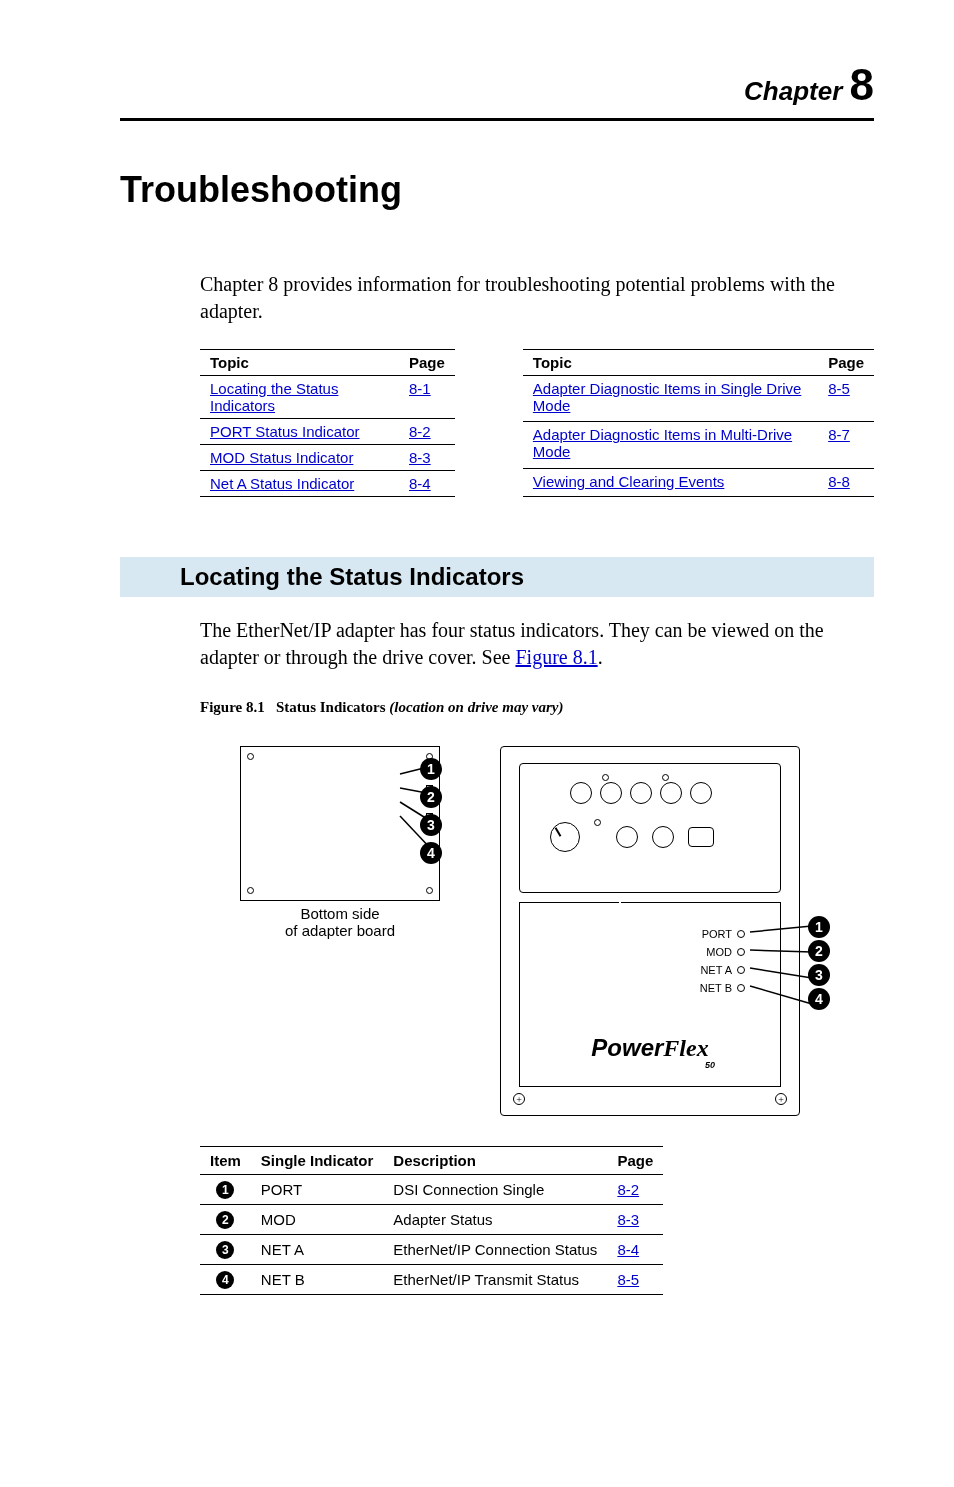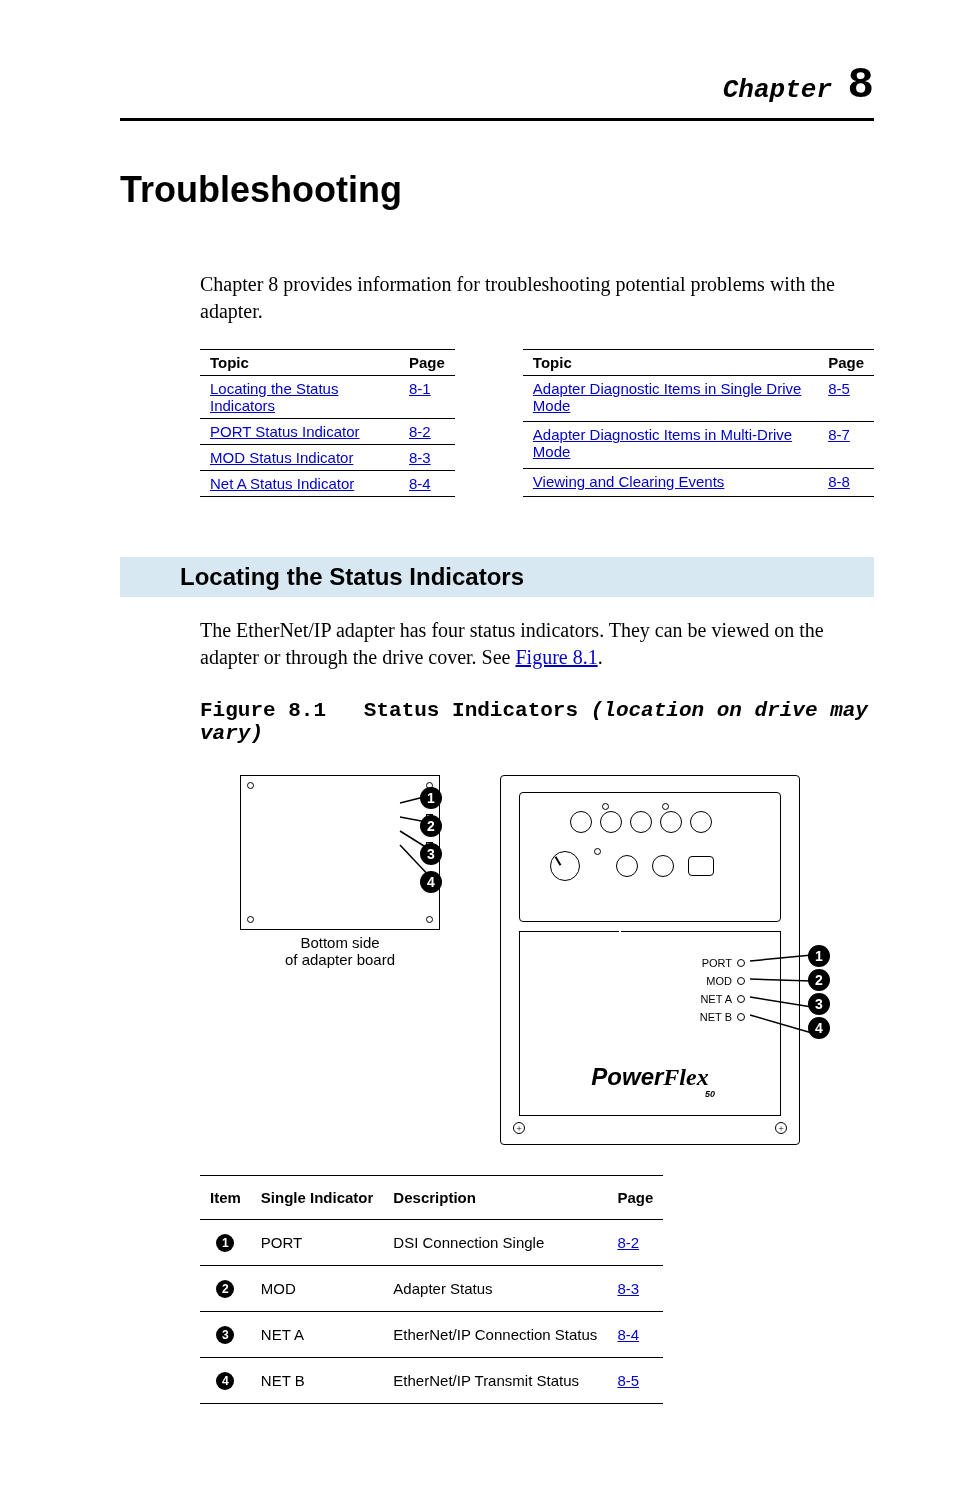--- a/index.html
+++ b/index.html
@@ -10,21 +10,21 @@
     background: #fff;
   }
   body {
     width: 954px;
     min-height: 1487px;
     padding: 60px 80px 60px 120px;
     position: relative;
   }
   .chapter {
     text-align: right;
-    font-family: Liberation Mono, monospace;
+    font-family: Liberation Sans, sans-serif;
     font-style: italic;
     font-weight: bold;
     font-size: 26px;
     margin-bottom: 8px;
   }
   .chapter-num {
     font-size: 44px;
     font-style: normal;
   }
   hr.thick {
@@ -88,22 +88,22 @@
     content: "";
     display: inline-block;
     width: 60px;
   }
   .section-text {
     font-size: 20px;
     line-height: 1.35;
     margin: 0 0 28px 80px;
   }
   .fig-caption {
-    font-family: Liberation Mono, monospace;
-    font-size: 21px;
+    font-family: Liberation Serif, serif;
+    font-size: 15px;
     margin: 8px 0 30px 80px;
   }
   .fig-caption .italic { font-style: italic; }
   .fig-caption .b { font-weight: bold; }
 
   .figure {
     display: flex;
     gap: 20px;
     margin-left: 80px;
     margin-bottom: 30px;
@@ -207,21 +207,21 @@
   .drive-num-col {
     position:absolute; right:-30px; top:170px;
   }
   .drive-num-col .num { margin-bottom: 2px; }
 
   .item-table {
     margin-left: 80px;
     font-size: 15px;
   }
   .item-table th, .item-table td {
-    padding: 13px 10px;
+    padding: 5px 10px;
     text-align: left;
     vertical-align: middle;
   }
   .item-table th {
     border-top: 1.5px solid #000;
     border-bottom: 1.5px solid #000;
     font-weight: bold;
   }
   .item-table td {
     border-bottom: 0.75px solid #000;

